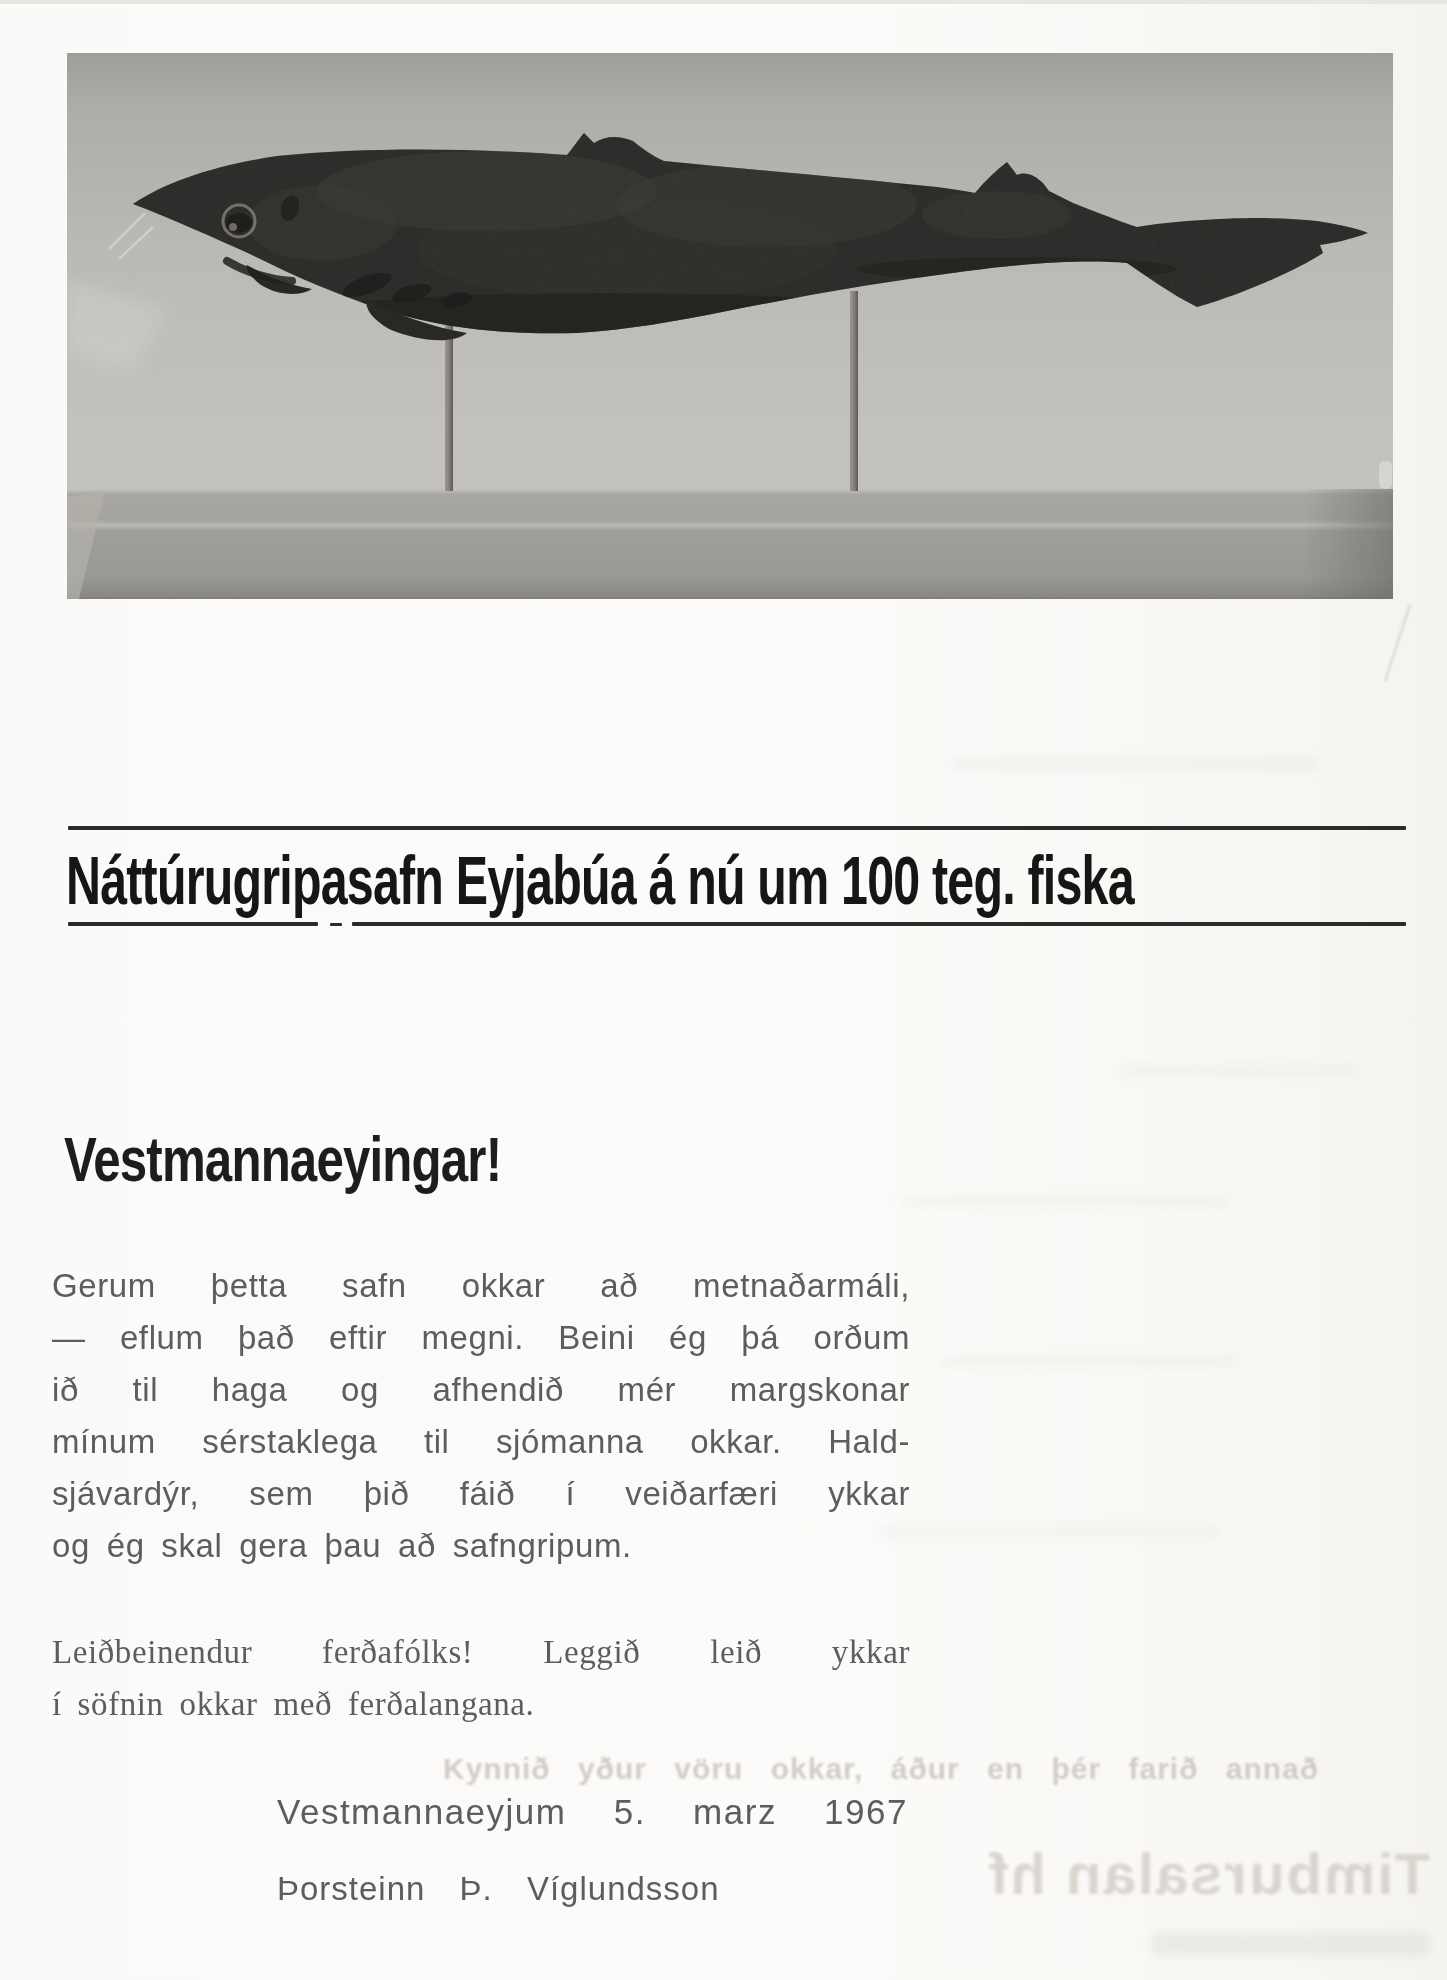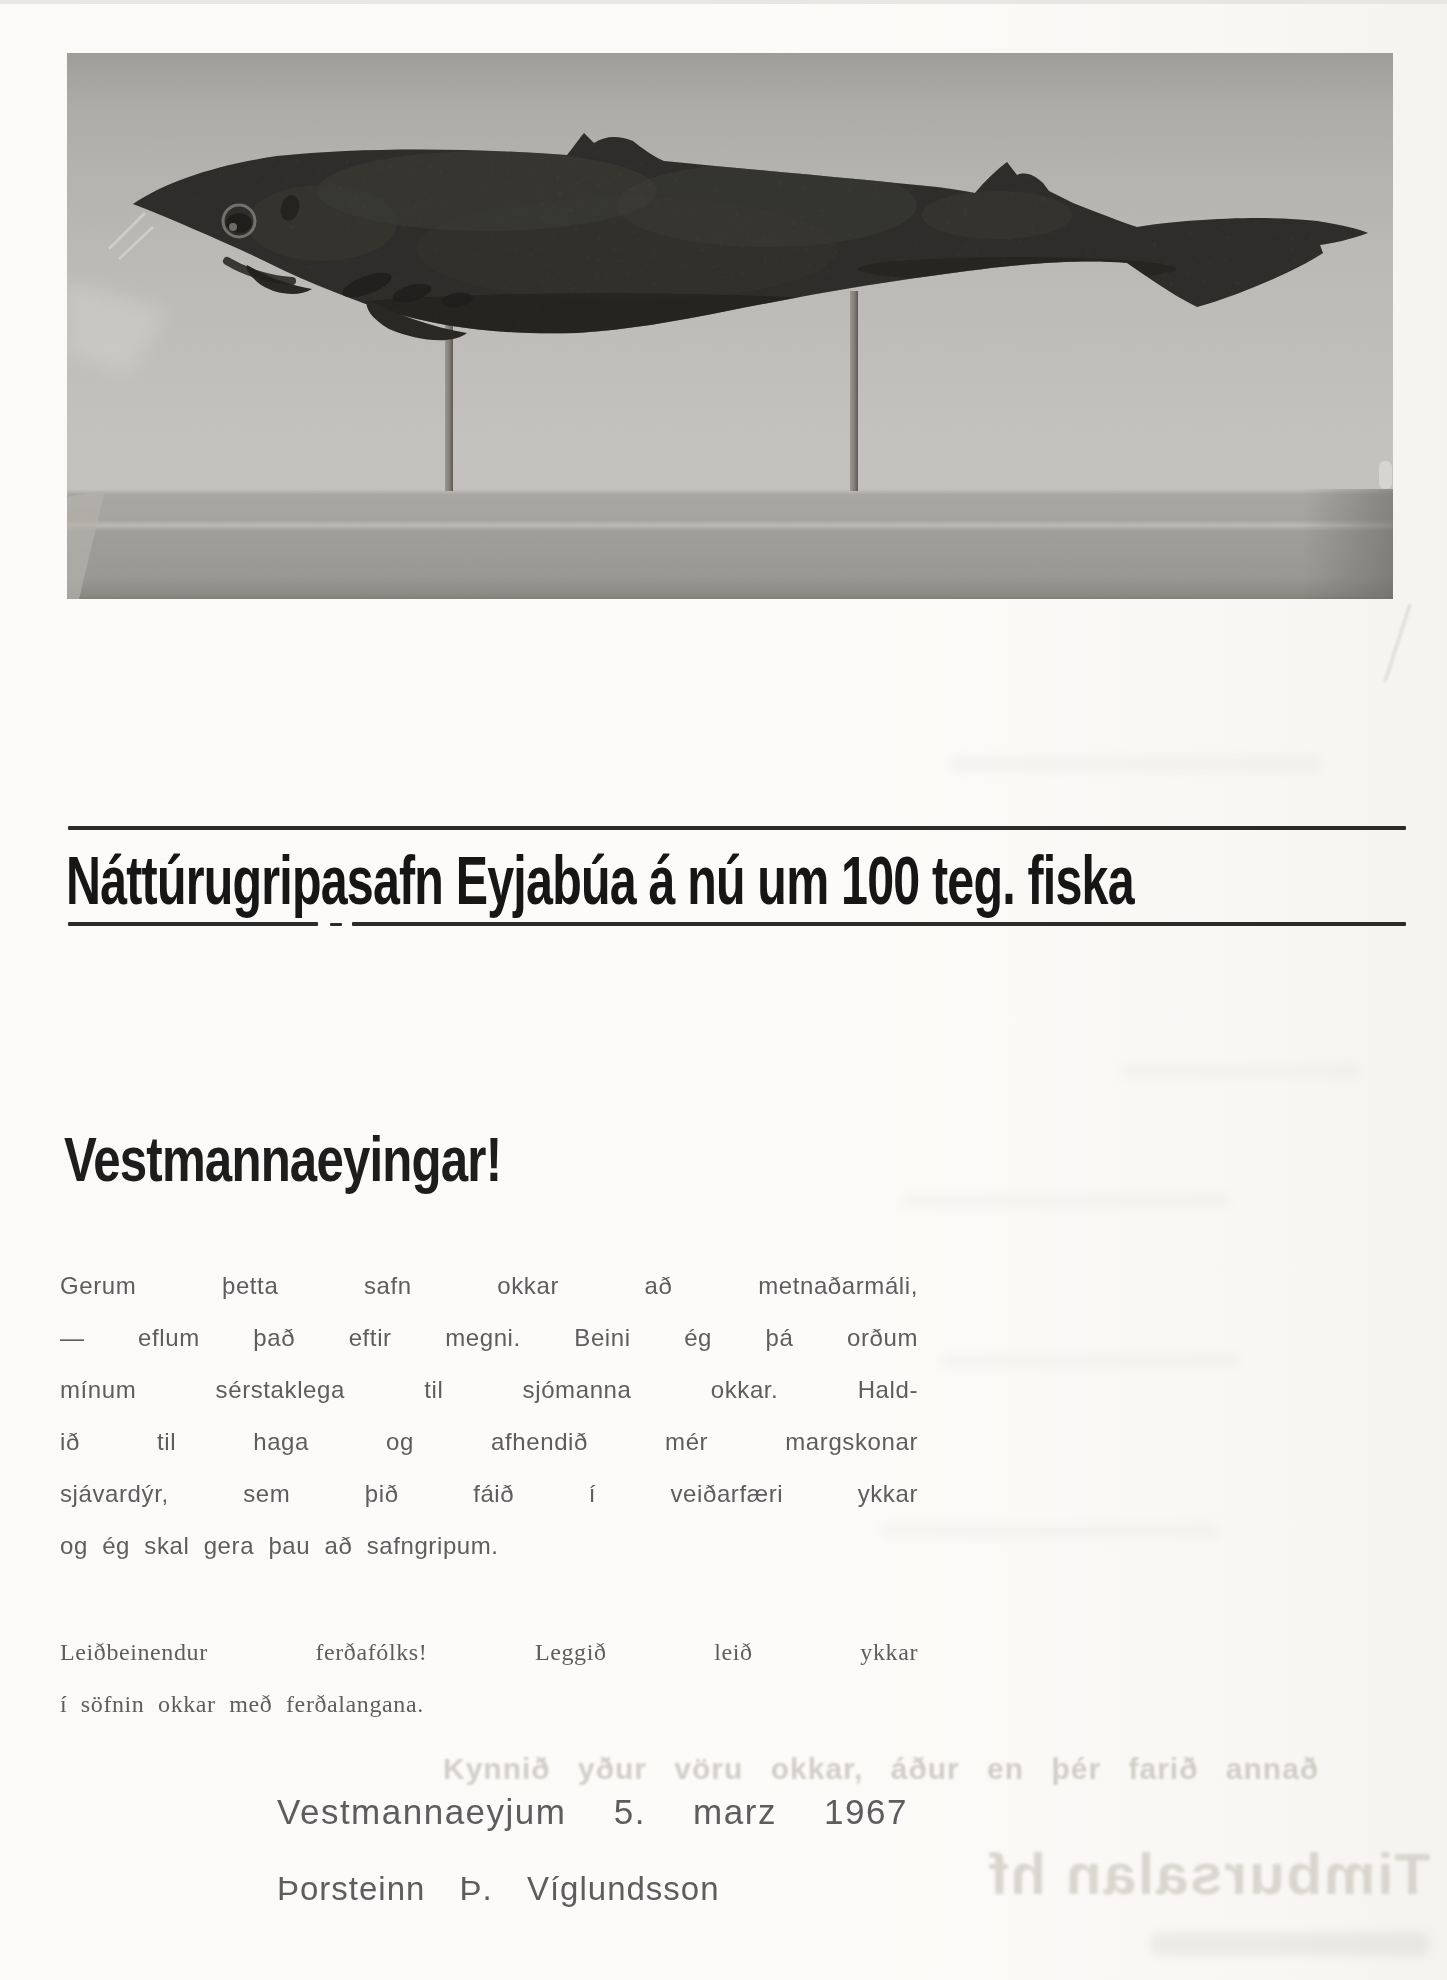--- a/index.html
+++ b/index.html
@@ -31,22 +31,22 @@
     transform:scale(0.78,1.10);transform-origin:left top;
   }
   .subheading{
     position:absolute;left:64px;top:1118px;
     font-size:60px;font-weight:700;color:#1d1d1d;
     letter-spacing:-1px;white-space:nowrap;line-height:72px;
     transform:scale(0.82,1.05);transform-origin:left top;
   }
   
   .bodyblock{
-    position:absolute;left:60px;width:858px;
-    font-size:24px;color:#5d5d5f;letter-spacing:.6px;word-spacing:7px;
+    position:absolute;left:52px;width:858px;
+    font-size:33px;color:#5d5d5f;letter-spacing:.6px;word-spacing:7px;
   }
   .para1{top:1256px;}
   .para2{top:1622px;font-family:Liberation Serif, serif;}
   .bline{height:52px;line-height:52px;text-align:justify;text-align-last:justify;white-space:normal;}
   .bline.last{text-align-last:left;}
   .dateline{
     position:absolute;left:277px;top:1788px;
     font-size:35px;color:#5d5d5f;letter-spacing:1.5px;word-spacing:36px;white-space:nowrap;
   }
   .signature{
@@ -195,22 +195,22 @@
   <div class="headline">Náttúrugripasafn Eyjabúa á nú um 100 teg. fiska</div>
   <div class="rule rule-bot-a"></div>
   <div class="rule rule-bot-dot"></div>
   <div class="rule rule-bot-b"></div>
 
   <div class="subheading">Vestmannaeyingar!</div>
 
   <div class="bodyblock para1">
     <div class="bline">Gerum þetta safn okkar að metnaðarmáli,</div>
     <div class="bline">— eflum það eftir megni. Beini ég þá orðum</div>
+    <div class="bline">ið til haga og afhendið mér margskonar</div>
     <div class="bline">mínum sérstaklega til sjómanna okkar. Hald-</div>
-    <div class="bline">ið til haga og afhendið mér margskonar</div>
     <div class="bline">sjávardýr, sem þið fáið í veiðarfæri ykkar</div>
     <div class="bline last">og ég skal gera þau að safngripum.</div>
   </div>
 
   <div class="bodyblock para2">
     <div class="bline">Leiðbeinendur ferðafólks! Leggið leið ykkar</div>
     <div class="bline last">í söfnin okkar með ferðalangana.</div>
   </div>
 
   <div class="ghost-slogan">Kynnið yður vöru okkar, áður en þér farið annað</div>

